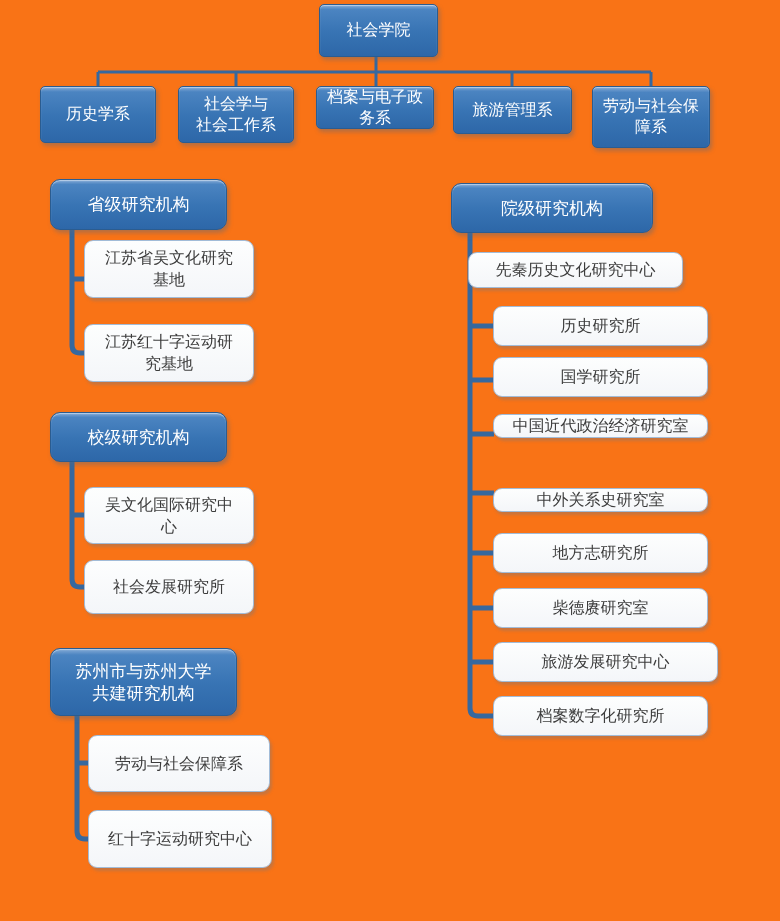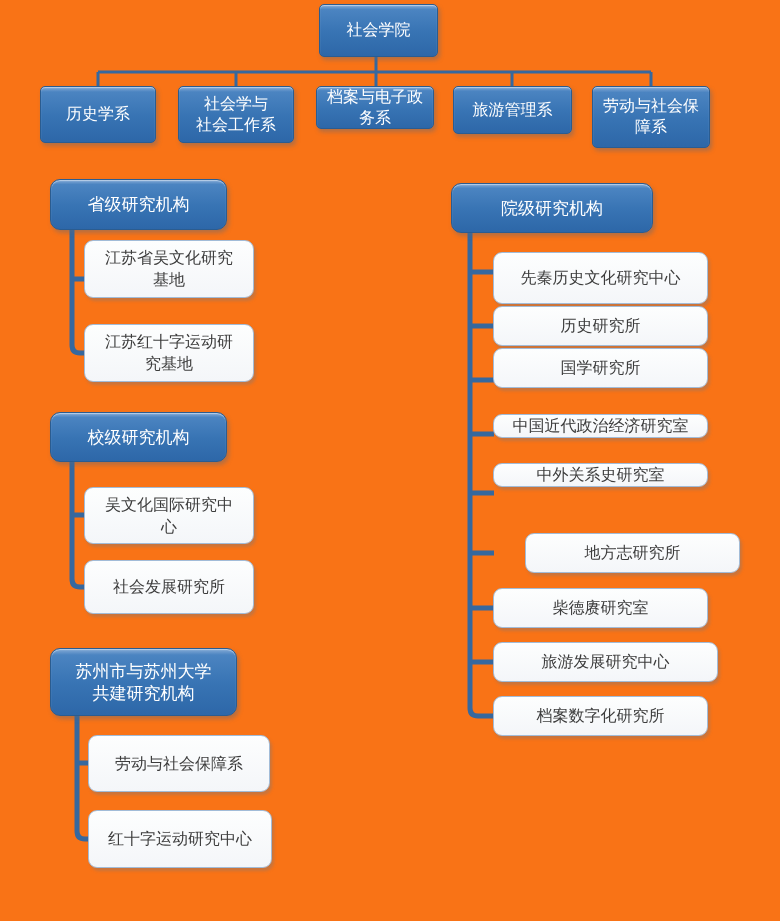--- a/index.html
+++ b/index.html
@@ -70,23 +70,23 @@
   <div class="node-blue section-hd" style="left:50px;top:412px;width:177px;height:50px;">校级研究机构</div>
   <div class="leaf" style="left:84px;top:487px;width:170px;height:57px;text-align:center;">吴文化国际研究中心</div>
   <div class="leaf" style="left:84px;top:560px;width:170px;height:54px;">社会发展研究所</div>
 
   <div class="node-blue section-hd" style="left:50px;top:648px;width:187px;height:68px;">苏州市与苏州大学
 共建研究机构</div>
   <div class="leaf" style="left:88px;top:735px;width:182px;height:57px;">劳动与社会保障系</div>
   <div class="leaf" style="left:88px;top:810px;width:184px;height:58px;">红十字运动研究中心</div>
 
   <div class="node-blue section-hd" style="left:451px;top:183px;width:202px;height:50px;">院级研究机构</div>
-  <div class="leaf wide" style="left:493px;top:252px;width:215px;height:52px;">先秦历史文化研究中心</div>
+  <div class="leaf wide" style="left:468px;top:252px;width:215px;height:36px;">先秦历史文化研究中心</div>
   <div class="leaf wide" style="left:493px;top:306px;width:215px;height:40px;font-family:Liberation Serif, serif;">历史研究所</div>
-  <div class="leaf wide" style="left:493px;top:348px;width:215px;height:40px;">国学研究所</div>
+  <div class="leaf wide" style="left:493px;top:357px;width:215px;height:40px;">国学研究所</div>
   <div class="leaf wide" style="left:493px;top:414px;width:215px;height:24px;">中国近代政治经济研究室</div>
-  <div class="leaf wide" style="left:493px;top:463px;width:215px;height:24px;font-family:Liberation Serif, serif;">中外关系史研究室</div>
-  <div class="leaf wide" style="left:493px;top:533px;width:215px;height:40px;margin-left:32px;">地方志研究所</div>
+  <div class="leaf wide" style="left:493px;top:488px;width:215px;height:24px;font-family:Liberation Serif, serif;">中外关系史研究室</div>
+  <div class="leaf wide" style="left:493px;top:533px;width:215px;height:40px;">地方志研究所</div>
   <div class="leaf wide" style="left:493px;top:588px;width:215px;height:40px;">柴德赓研究室</div>
   <div class="leaf wide" style="left:493px;top:642px;width:225px;height:40px;">旅游发展研究中心</div>
   <div class="leaf wide" style="left:493px;top:696px;width:215px;height:40px;">档案数字化研究所</div>
 
 </div>
 
 </body></html>

